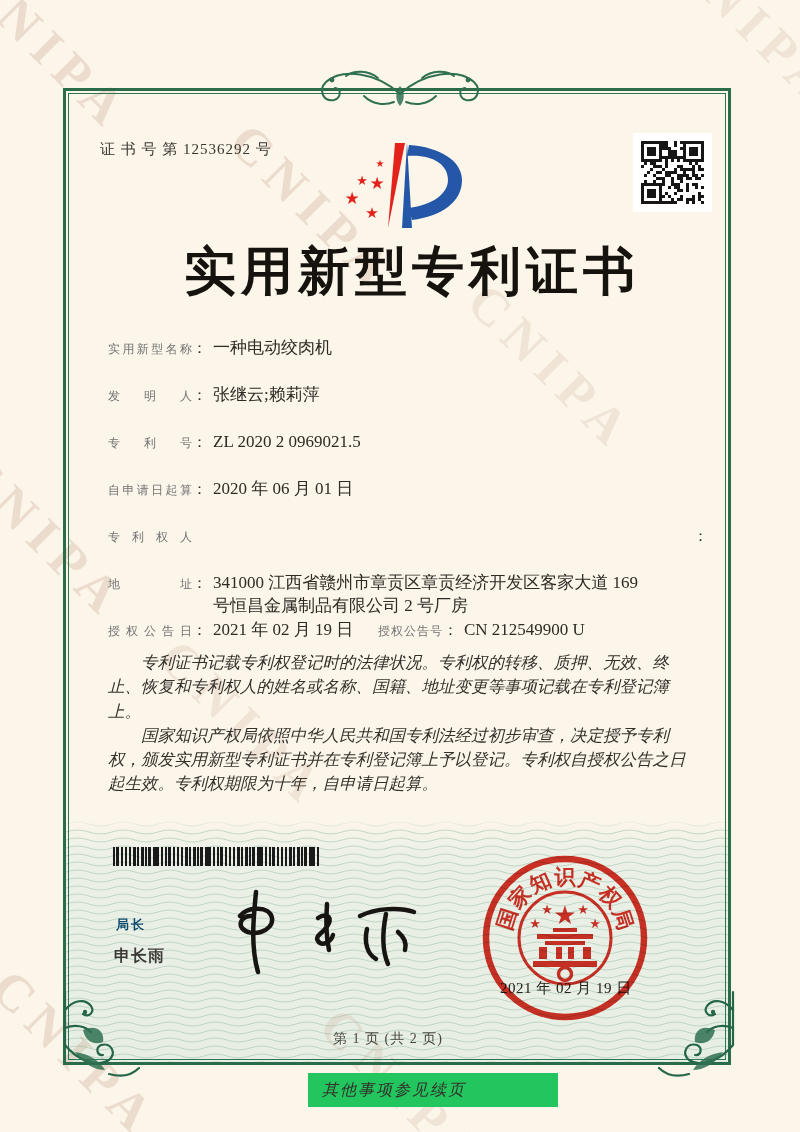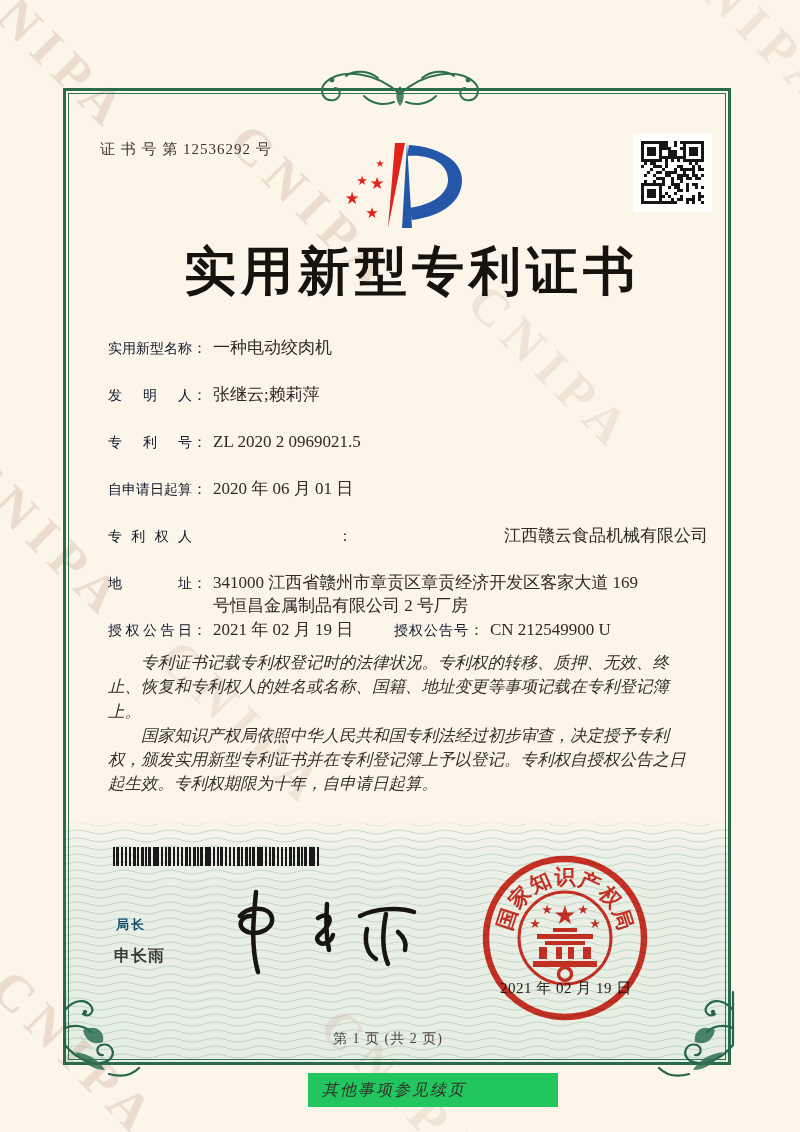--- a/index.html
+++ b/index.html
@@ -54,29 +54,29 @@
   }
   .qr{position:absolute;left:8px;top:8px;}
   .title{
     position:absolute;left:0;top:237px;width:800px;z-index:4;
     text-align:center;font-size:52px;font-weight:bold;
     letter-spacing:5px;color:#16120d;margin-left:12px;
   }
   
   .row{position:absolute;left:108px;width:600px;z-index:4;display:flex;align-items:flex-start;}
   .row .lbl{
-    display:inline-block;width:84px;font-size:14px;color:#0f172a;
+    display:inline-block;width:84px;font-size:12px;color:#737373;
     text-align:justify;text-align-last:justify;line-height:20px;padding-top:3px;
     flex:none;
   }
   .row .colon{font-size:15px;color:#2c2822;line-height:20px;padding-top:2px;flex:none;}
   .row .val{font-size:17px;color:#2e2a24;line-height:23px;padding-left:6px;}
   .r1{top:336px;} .r2{top:383px;} .r3{top:430px;} .r4{top:477px;}
   .r5{top:524px;justify-content:space-between;} .r6{top:571px;} .r7{top:618px;}
-  .grant-group2{position:absolute;left:270px;top:0;display:flex;align-items:flex-start;margin-left:16px;}
+  .grant-group2{position:absolute;left:270px;top:0;display:flex;align-items:flex-start;}
   .grant-group2 .lbl{width:auto;letter-spacing:1px;text-align-last:auto;}
   .row-inner{position:relative;display:flex;width:100%;align-items:flex-start;}
   
   .body-text{
     position:absolute;left:108px;top:651px;width:586px;z-index:4;
     font-size:16.5px;line-height:24.3px;color:#33302a;font-style:italic;
   }
   .body-text p{margin:0;text-indent:2em;}
   
   .barcode{
@@ -454,21 +454,20 @@
     <span class="val">ZL 2020 2 0969021.5</span>
   </div>
   <div class="row r4">
     <span class="lbl">自申请日起算</span>
       <span class="colon">：</span>
     <span class="val">2020 年 06 月 01 日</span>
   </div>
   <div class="row r5">
     <span class="lbl">专利权人</span>
       <span class="colon">：</span>
-    <span class="val">江西赣云食品机械有限公司</span>
   </div>
   <div class="row r6">
     <span class="lbl">地址</span>
       <span class="colon">：</span>
     <span class="val">
       <span style="display:block;">341000 江西省赣州市章贡区章贡经济开发区客家大道 169</span>
       <span style="display:block;">号恒昌金属制品有限公司 2 号厂房</span>
     </span>
   </div>
   <div class="row r7">

